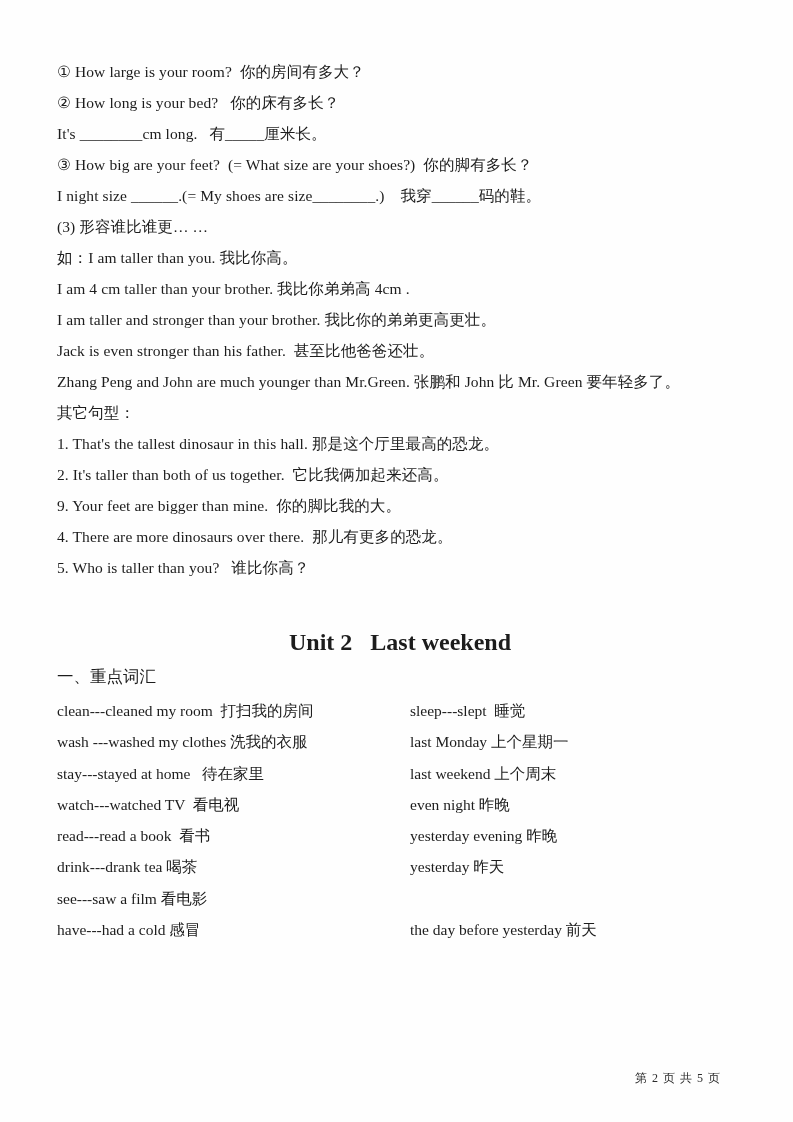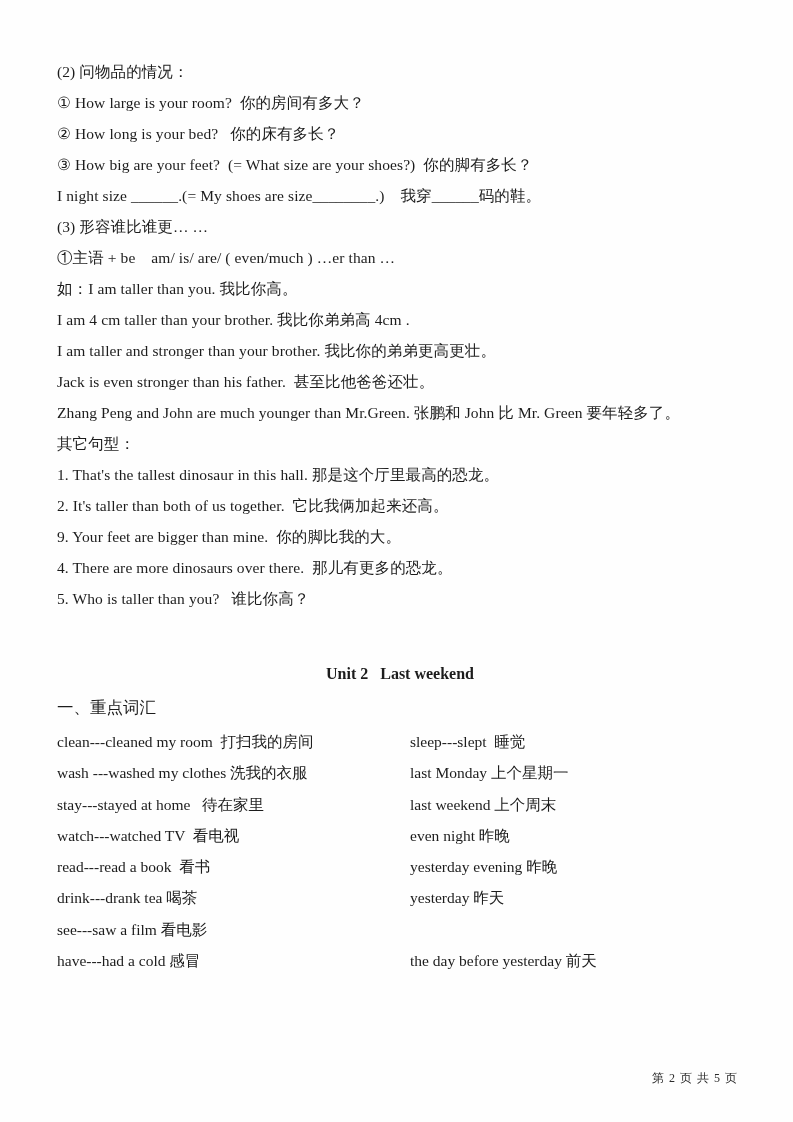--- a/index.html
+++ b/index.html
@@ -22,21 +22,21 @@
   .line {
     font-size: 15.5px;
     line-height: 31px;
     white-space: pre-wrap;
     letter-spacing: 0.1px;
   }
   .unit-title {
     margin-top: 44px;
     text-align: center;
     font-weight: bold;
-    font-size: 16px;
+    font-size: 24px;
     line-height: 31px;
     white-space: pre-wrap;
   }
   .section-heading {
     margin-top: 4px;
     font-family: "Liberation Sans", "DejaVu Sans", sans-serif;
     font-weight: normal;
     font-size: 16.5px;
     line-height: 28px;
     white-space: pre-wrap;
@@ -49,40 +49,39 @@
     grid-template-columns: 353px 1fr;
   }
   .vocab-cell {
     font-size: 15.5px;
     line-height: 31.3px;
     white-space: pre-wrap;
   }
   .page-footer {
     position: absolute;
     top: 1070px;
-    right: 55px;
+    right: 72px;
     font-size: 12px;
     color: #2b2b2b;
     letter-spacing: 1px;
     white-space: pre-wrap;
   }
 </style>
 </head>
 <body>
 
 <div class="page">
   <div class="content">
 
-    <div class="line">(2) 问物品的情况：</div>
     <div class="line">① How large is your room?  你的房间有多大？</div>
     <div class="line">② How long is your bed?   你的床有多长？</div>
+    <div class="line">It's ________cm long.   有_____厘米长。</div>
     <div class="line">③ How big are your feet?  (= What size are your shoes?)  你的脚有多长？</div>
     <div class="line">I night size ______.(= My shoes are size________.)    我穿______码的鞋。</div>
     <div class="line">(3) 形容谁比谁更… …</div>
-    <div class="line">①主语 + be    am/ is/ are/ ( even/much ) …er than …</div>
     <div class="line">如：I am taller than you. 我比你高。</div>
     <div class="line">I am 4 cm taller than your brother. 我比你弟弟高 4cm .</div>
     <div class="line">I am taller and stronger than your brother. 我比你的弟弟更高更壮。</div>
     <div class="line">Jack is even stronger than his father.  甚至比他爸爸还壮。</div>
     <div class="line">Zhang Peng and John are much younger than Mr.Green. 张鹏和 John 比 Mr. Green 要年轻多了。</div>
     <div class="line">其它句型：</div>
     <div class="line">1. That's the tallest dinosaur in this hall. 那是这个厅里最高的恐龙。</div>
     <div class="line">2. It's taller than both of us together.  它比我俩加起来还高。</div>
     <div class="line">9. Your feet are bigger than mine.  你的脚比我的大。</div>
     <div class="line">4. There are more dinosaurs over there.  那儿有更多的恐龙。</div>

